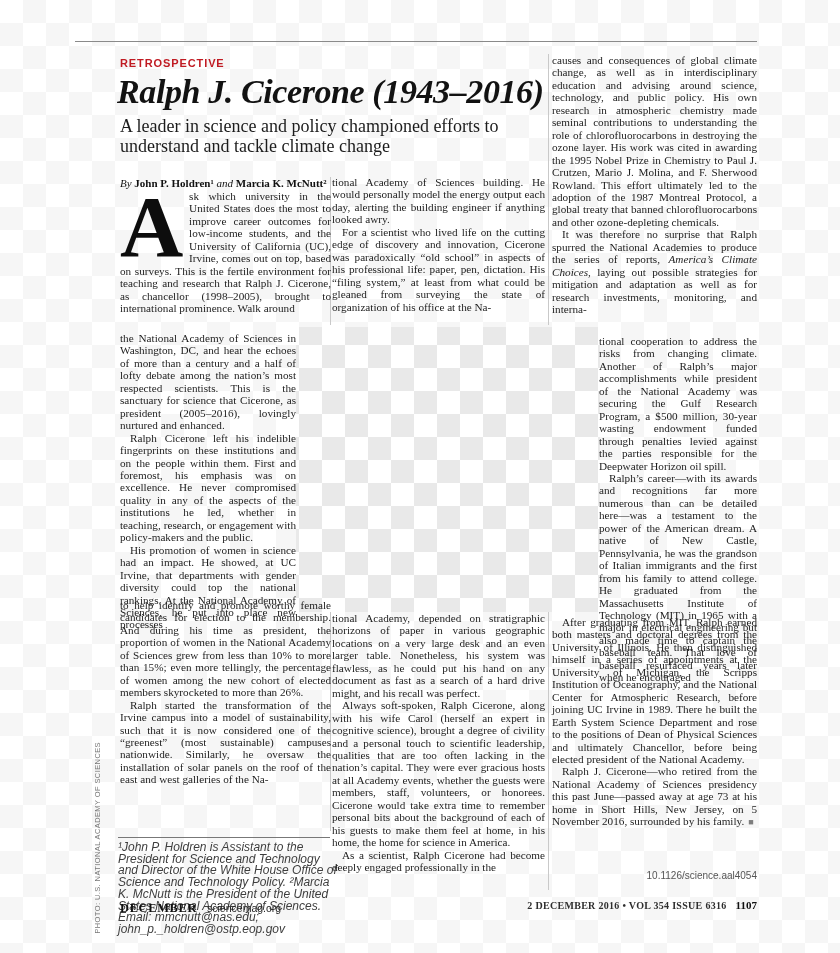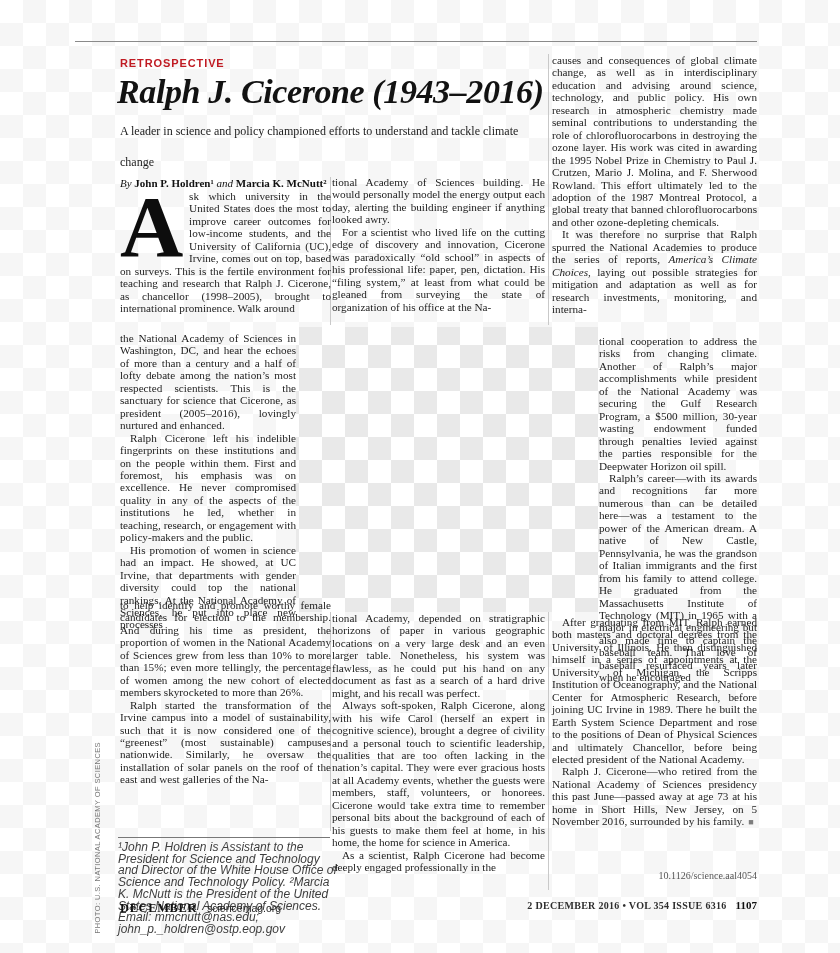--- a/index.html
+++ b/index.html
@@ -17,21 +17,21 @@
     background-size:46px 46px;background-position:-296px -327px;
   }
   .content{position:absolute;inset:0;z-index:3;}
   .abs{position:absolute;}
   .rule{background:#8a8a8a;}
   .vdiv{position:absolute;width:1px;background:#c9c9c9;}
   .kicker{font-family:"Liberation Sans",sans-serif;font-weight:700;font-size:11px;
     letter-spacing:0.9px;color:#c01a22;}
   .title{font-family:"Liberation Serif",serif;font-style:italic;font-weight:700;
     font-size:34px;color:#121212;letter-spacing:-0.4px;white-space:nowrap;}
-  .subtitle{font-size:12px;line-height:31px;color:#1c1c1c;}
+  .subtitle{font-size:18px;line-height:20px;color:#1c1c1c;}
   .byline{font-size:11px;color:#111;}
   .byline .it{font-style:italic;}
   .byline .bd{font-weight:700;}
   .body{font-size:11.2px;line-height:12.45px;color:#1d1d1d;text-align:justify;}
   .body p{margin:0;}
   .body p.ind{text-indent:10px;}
   .dropcap{float:left;font-family:"Liberation Serif",serif;font-weight:900;
     font-size:86px;line-height:66px;padding:4px 7px 0 0;color:#0d0d0d;
     transform:scaleX(1.02);transform-origin:left top;}
   .it{font-style:italic;}
@@ -105,21 +105,21 @@
     </div>
     <div class="abs body" style="left:599px;top:335px;width:158px;">
       <p>tional cooperation to address the risks from changing climate. Another of Ralph’s major accomplishments while president of the National Academy was securing the Gulf Research Program, a $500 million, 30-year wasting endowment funded through penalties levied against the parties responsible for the Deepwater Horizon oil spill.</p>
       <p class="ind">Ralph’s career—with its awards and recognitions far more numerous than can be detailed here—was a testament to the power of the American dream. A native of New Castle, Pennsylvania, he was the grandson of Italian immigrants and the first from his family to attend college. He graduated from the Massachusetts Institute of Technology (MIT) in 1965 with a major in electrical engineering but also made time to captain the baseball team.  That love of baseball resurfaced years later when he encouraged</p>
     </div>
     <div class="abs body" style="left:552px;top:616px;width:205px;">
       <p class="ind">After graduating from MIT, Ralph earned both masters and doctoral degrees from the University of Illinois. He then distinguished himself in a series of appointments at the University of Michigan, the Scripps Institution of Oceanography, and the National Center for Atmospheric Research, before joining UC Irvine in 1989.  There he built the Earth System Science Department and rose to the positions of Dean of Physical Sciences and ultimately Chancellor, before being elected president of the National Academy.</p>
       <p class="ind"><span>Ralph J. Cicerone—who retired from the National Academy of Sciences presidency this past June—passed away at age 73 at his home in Short Hills, New Jersey, on 5 November 2016, surrounded by his family.</span><span class="endmark">■</span></p>
     </div>
 
-    <div class="abs doi" style="right:83px;top:870px;text-align:right;font-family:Liberation Serif, serif;">10.1126/science.aal4054</div>
+    <div class="abs doi" style="right:83px;top:870px;text-align:right;">10.1126/science.aal4054</div>
 
     <div class="abs credit" style="left:93px;top:742px;">PHOTO: U.S. NATIONAL ACADEMY OF SCIENCES</div>
 
     <div class="abs footer-left" style="left:120px;top:901px;">
       <span class="journal">DECEMBER</span><span class="site">sciencemag.org</span>
     </div>
     <div class="abs footer-right" style="right:83px;top:899px;">
       <span class="issue">2 DECEMBER 2016 • VOL 354 ISSUE 6316</span><span class="page">1107</span>
     </div>
 

